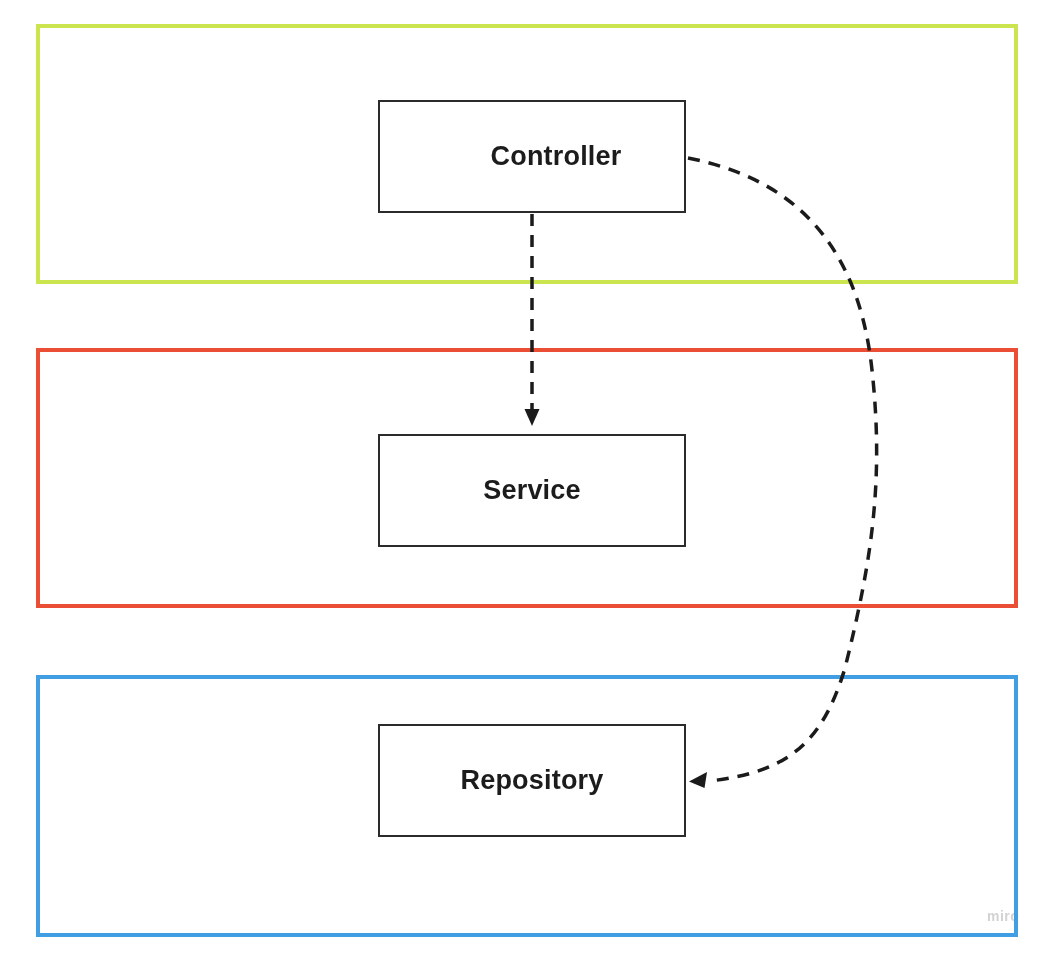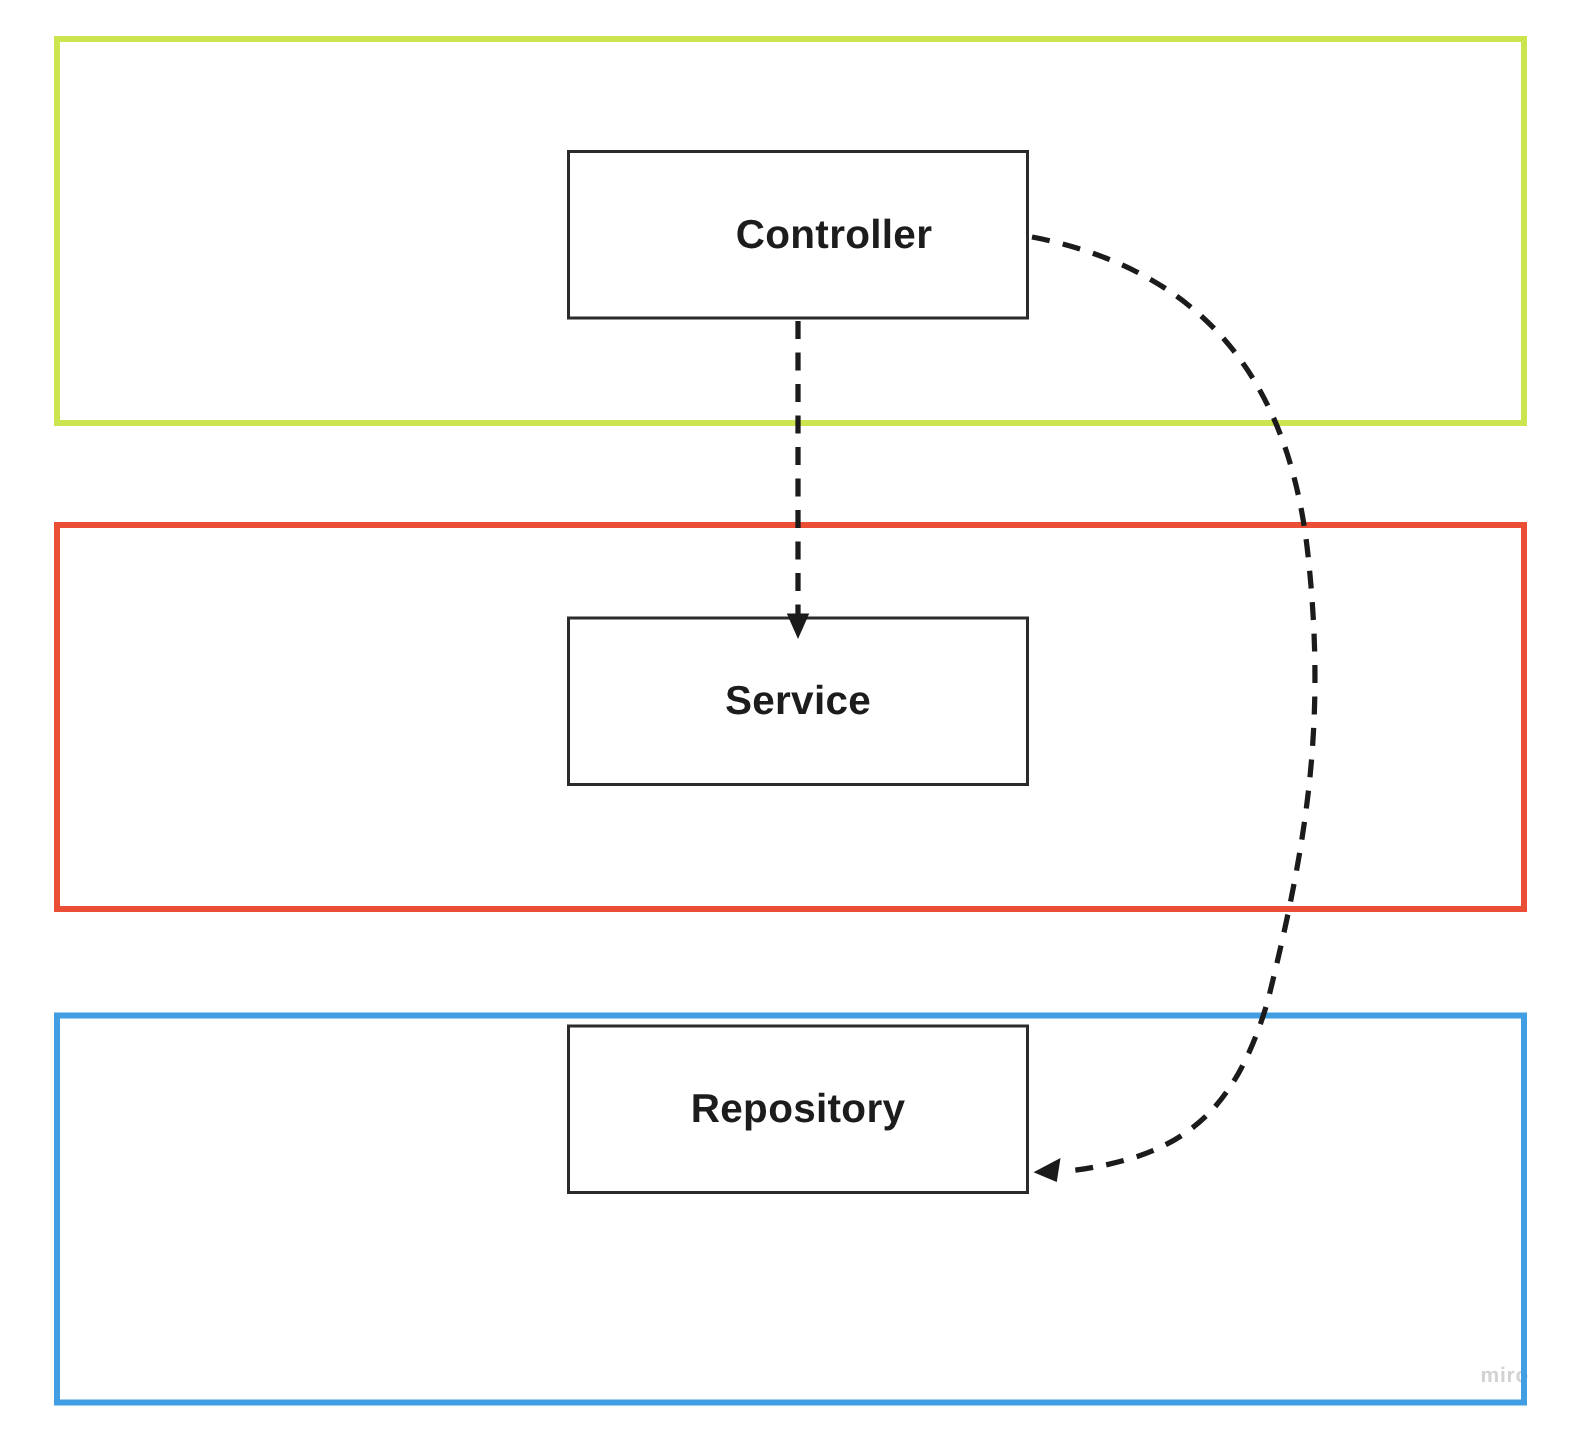--- a/index.html
+++ b/index.html
@@ -41,22 +41,22 @@
     justify-content: center;
     z-index: 2;
   }
   .node-label {
     font-size: 27px;
     font-weight: bold;
     color: #1c1c1c;
     letter-spacing: 0.2px;
   }
   .node-controller { top: 100px; padding-left: 48px; }
-  .node-service    { top: 411px; }
-  .node-repository { top: 683px; text-align: center; }
+  .node-service    { top: 434px; }
+  .node-repository { top: 724px; text-align: center; }
 
   .edges-overlay {
     position: absolute;
     left: 0;
     top: 0;
     width: 1046px;
     height: 955px;
     z-index: 3;
     pointer-events: none;
   }

